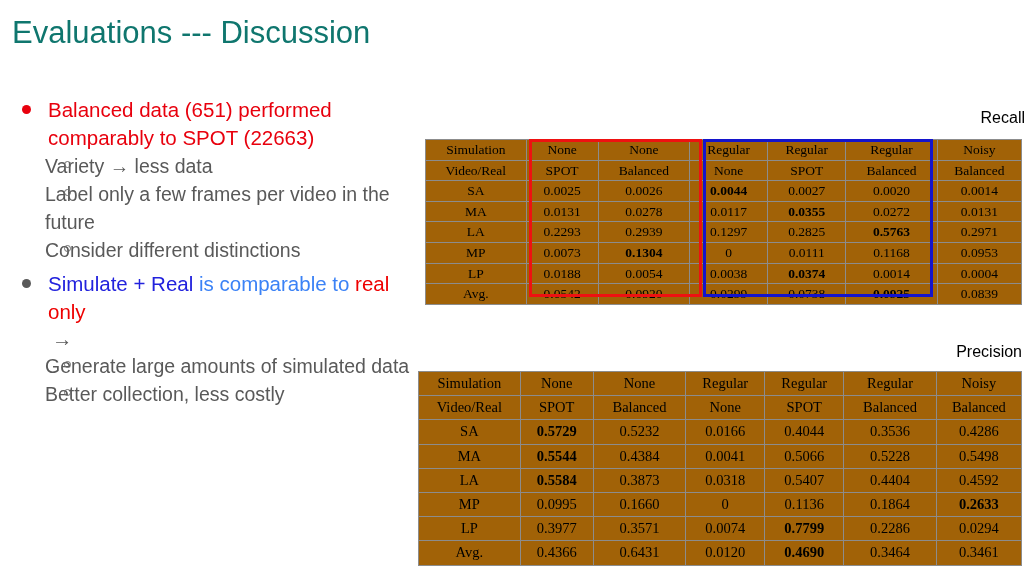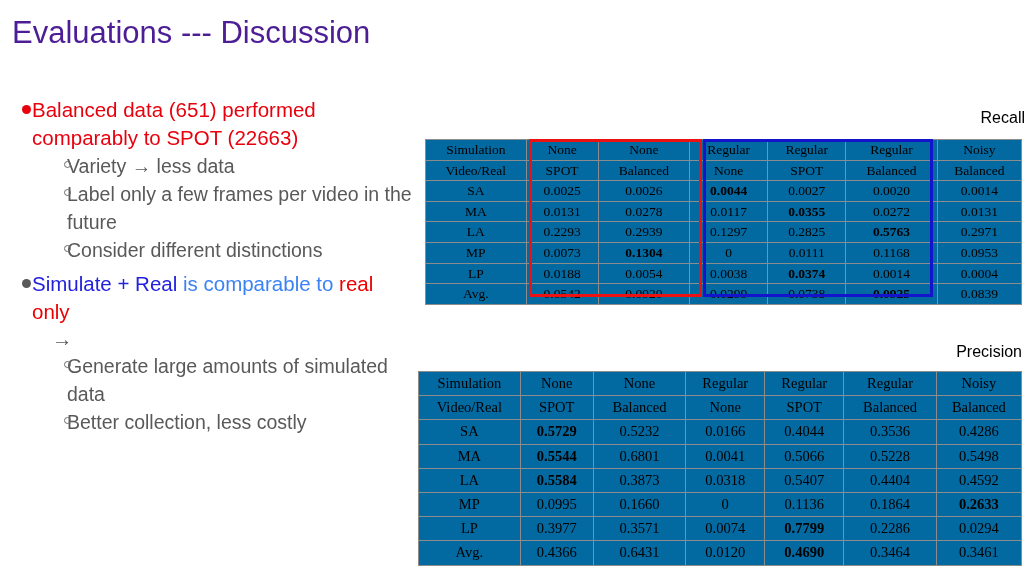--- a/index.html
+++ b/index.html
@@ -16,37 +16,37 @@
     -webkit-font-smoothing: antialiased;
   }
 
   
   #slide-title {
     position: absolute;
     left: 12px;
     top: 14px;
     font-size: 31px;
     line-height: 38px;
-    color: #4c1d95;
+    color: #0f766e;
     font-family: "Liberation Sans", sans-serif;
     white-space: nowrap;
   }
 
   
   #bullet-area {
     position: absolute;
     left: 0px;
     top: 96px;
     width: 412px;
   }
   .bullet-group { position: relative; }
 
   .l1 {
     position: relative;
-    padding-left: 32px;
+    padding-left: 48px;
     font-size: 20.5px;
     line-height: 28px;
     font-family: "Liberation Sans", sans-serif;
   }
   .l1 .marker {
     position: absolute;
     left: 22px;
     top: 9px;
     width: 9px;
     height: 9px;
@@ -64,21 +64,21 @@
 
   .arrow-line {
     padding-left: 52px;
     font-size: 20.5px;
     line-height: 26px;
     color: #595959;
   }
 
   .l2 {
     position: relative;
-    padding-left: 67px;
+    padding-left: 45px;
     font-size: 19.5px;
     line-height: 28px;
     color: #595959;
     font-family: "Liberation Sans", sans-serif;
   }
   .l2 .marker2 {
     position: absolute;
     left: 64px;
     top: 9px;
     width: 7px;
@@ -99,21 +99,21 @@
     text-align: right;
   }
   #caption-recall { left: 425px; top: 108px; width: 600px; }
   #caption-precision { left: 418px; top: 342px; width: 604px; }
 
   
   .data-table {
     position: absolute;
     border-collapse: collapse;
     font-family: "Liberation Serif", serif;
-    background: #0369a1;
+    background: #a16207;
   }
   .data-table td {
     border: 1px solid #8c8c8c;
     text-align: center;
     color: #000000;
     white-space: nowrap;
     padding: 0;
   }
   .data-table td.b { font-weight: bold; text-align: center; }
 
@@ -331,21 +331,21 @@
         <td class="b">0.5729</td>
         <td>0.5232</td>
         <td>0.0166</td>
         <td>0.4044</td>
         <td>0.3536</td>
         <td>0.4286</td>
       </tr>
       <tr>
         <td>MA</td>
         <td class="b">0.5544</td>
-        <td>0.6801</td>
+        <td>0.4384</td>
         <td>0.0041</td>
         <td>0.5066</td>
         <td>0.5228</td>
         <td>0.5498</td>
       </tr>
       <tr>
         <td>LA</td>
         <td class="b">0.5584</td>
         <td>0.3873</td>
         <td>0.0318</td>

